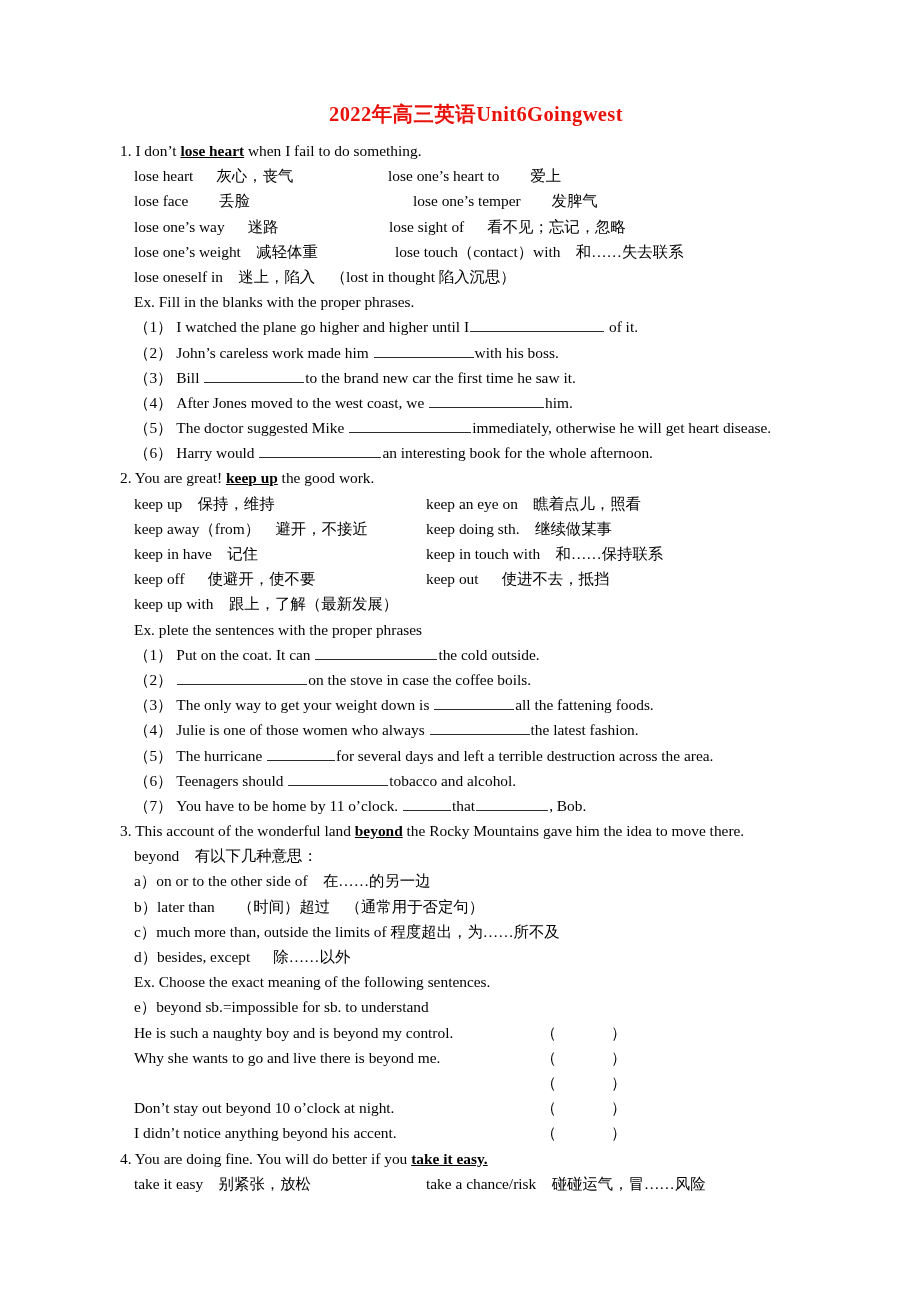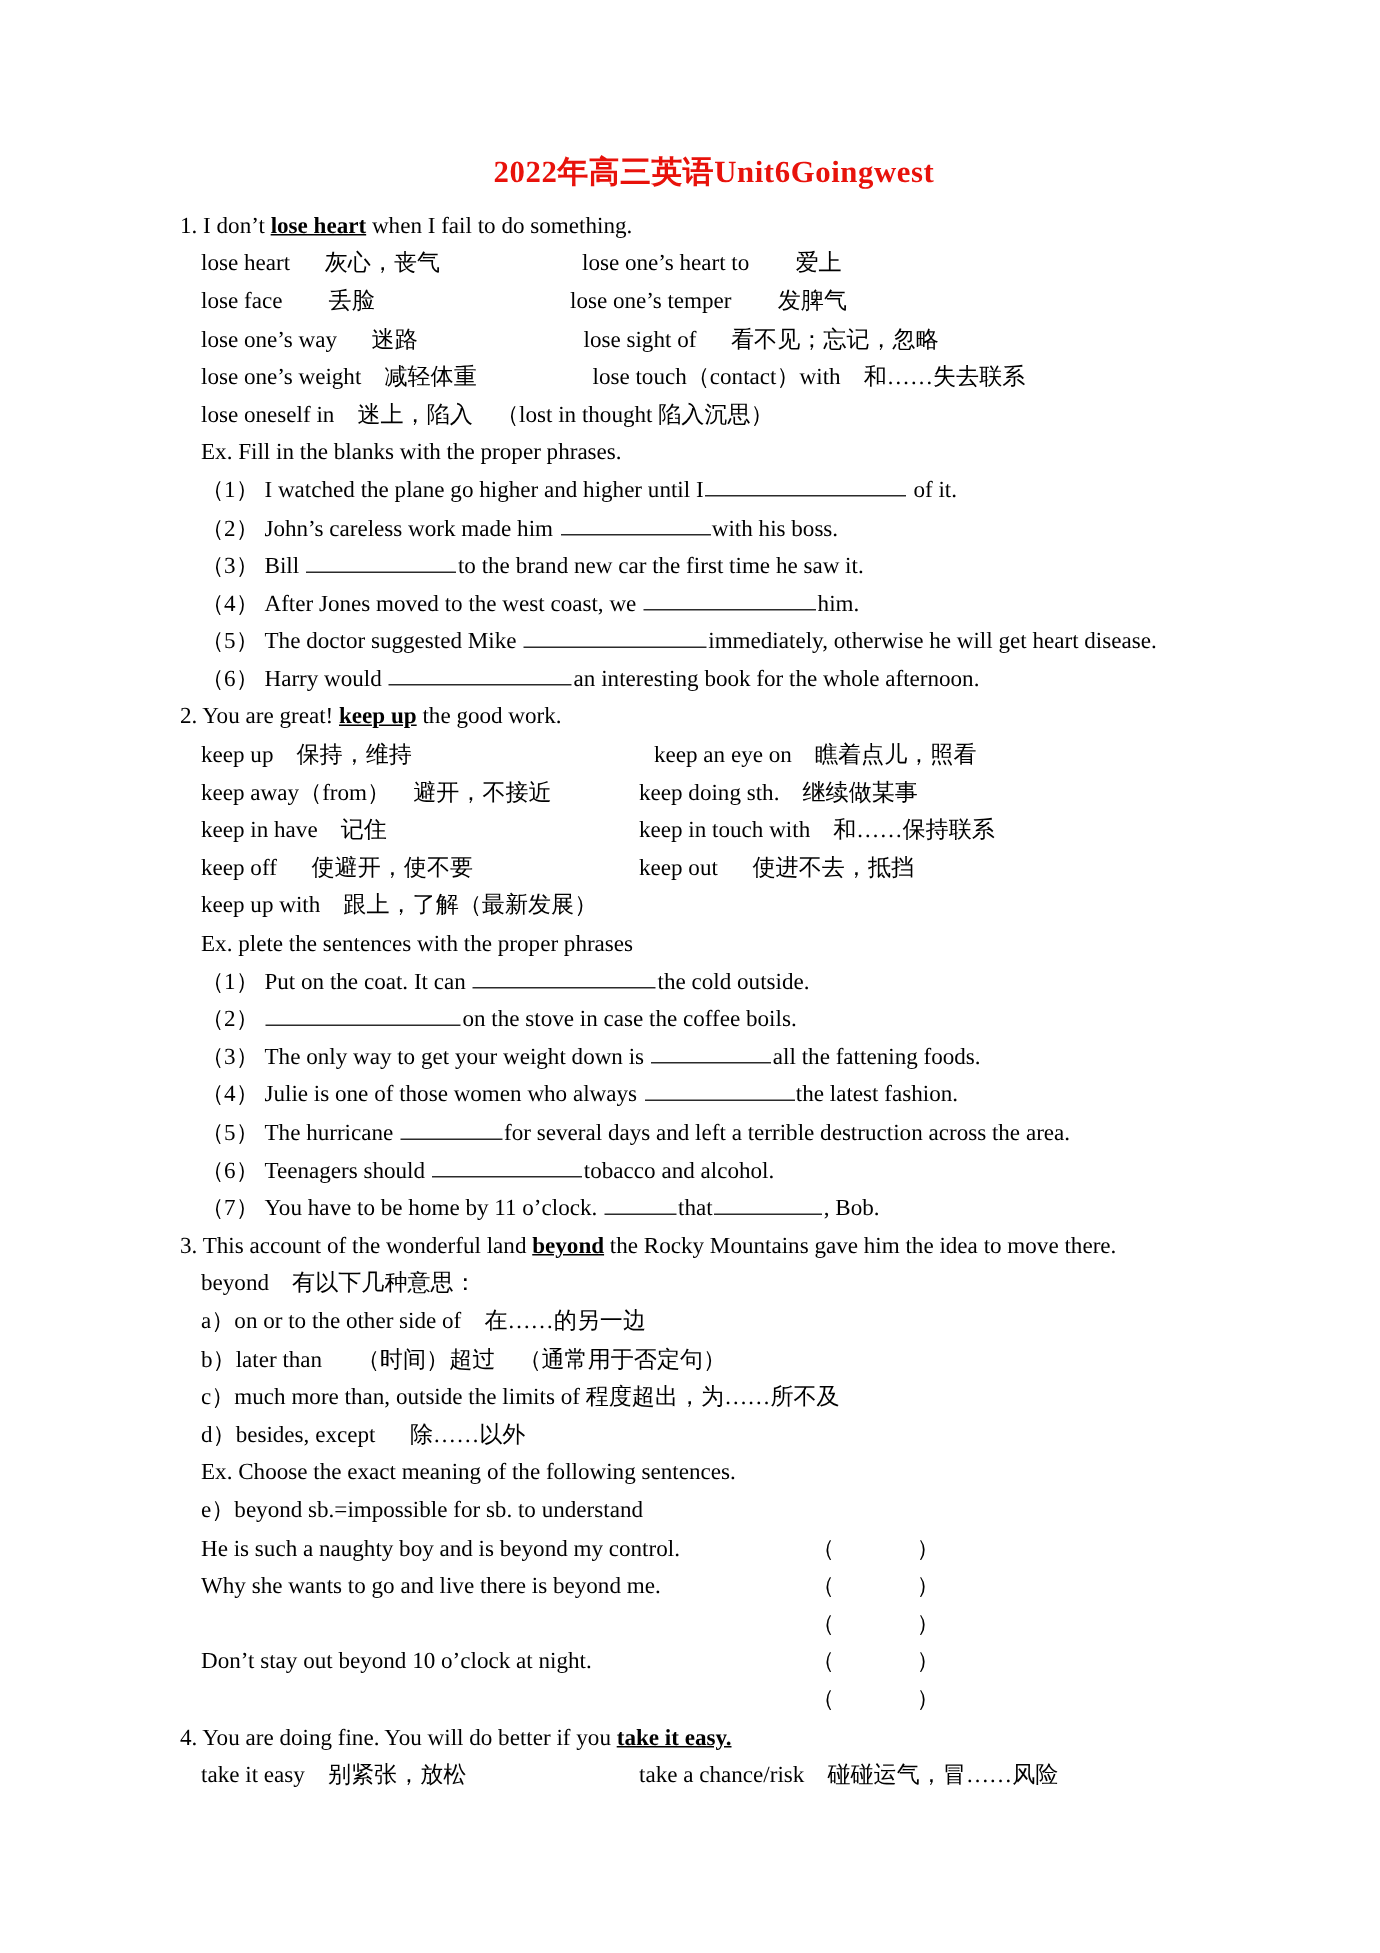--- a/index.html
+++ b/index.html
@@ -112,21 +112,21 @@
   <div class="doc-title">2022年高三英语Unit6Goingwest</div>
 
   <div class="body-block" id="body-block">
       <div class="line num-line"><span>1. </span><span>I don’t </span><span class="bold">lose heart</span><span> when I fail to do something.</span></div>
       <div class="vocab">
         <span class="col-a">lose heart  灰心，丧气</span>
         <span class="col-b" style="left: 372px;">lose one’s heart to   爱上</span>
       </div>
       <div class="vocab">
         <span class="col-a">lose face 　丢脸</span>
-        <span class="col-b" style="left: 364px;">lose one’s temper　　发脾气</span>
+        <span class="col-b" style="left: 397px;">lose one’s temper　　发脾气</span>
       </div>
       <div class="vocab">
         <span class="col-a">lose one’s way　 迷路</span>
         <span class="col-b" style="left: 373px;">lose sight of　 看不见；忘记，忽略</span>
       </div>
       <div class="vocab">
         <span class="col-a">lose one’s weight　减轻体重</span>
         <span class="col-b" style="left: 379px;">lose touch（contact）with　和……失去联系</span>
       </div>
       <div class="vocab">
@@ -135,21 +135,21 @@
       <div class="line indent-1"><span class="uline">Ex. Fill in the blanks with the proper phrases</span><span>.</span></div>
       <div class="line indent-2"><span>（1） </span><span>I watched the plane go higher and higher until I</span><span class="blank" style="width: 134px;"></span><span> of it.</span></div>
       <div class="line indent-2"><span>（2） </span><span>John’s careless work made him </span><span class="blank" style="width: 100px;"></span><span>with his boss.</span></div>
       <div class="line indent-2"><span>（3） </span><span>Bill </span><span class="blank" style="width: 100px;"></span><span>to the brand new car the first time he saw it.</span></div>
       <div class="line indent-2"><span>（4） </span><span>After Jones moved to the west coast, we </span><span class="blank" style="width: 115px;"></span><span>him.</span></div>
       <div class="line indent-2"><span>（5） </span><span>The doctor suggested Mike </span><span class="blank" style="width: 122px;"></span><span>immediately, otherwise he will get heart disease.</span></div>
       <div class="line indent-2"><span>（6） </span><span>Harry would </span><span class="blank" style="width: 122px;"></span><span>an interesting book for the whole afternoon.</span></div>
       <div class="line num-line"><span>2. </span><span>You are great! </span><span class="bold">keep up</span><span> the good work.</span></div>
       <div class="vocab">
         <span class="col-a">keep up　保持，维持</span>
-        <span class="col-b" style="left: 420px; text-align: center;">keep an eye on　瞧着点儿，照看</span>
+        <span class="col-b" style="left: 410px; text-align: center;">keep an eye on　瞧着点儿，照看</span>
       </div>
       <div class="vocab">
         <span class="col-a">keep away（from）　避开，不接近</span>
         <span class="col-b" style="left: 410px;">keep doing sth.　继续做某事</span>
       </div>
       <div class="vocab">
         <span class="col-a">keep in have　记住</span>
         <span class="col-b" style="left: 410px;">keep in touch with　和……保持联系</span>
       </div>
       <div class="vocab">
@@ -188,20 +188,21 @@
       <div class="ans-row">
         <span class="paren-l">（</span>
         <span class="paren-r">）</span>
       </div>
       <div class="ans-row">
         <span class="sent">Don’t stay out beyond 10 o’clock at night.</span>
         <span class="paren-l">（</span>
         <span class="paren-r">）</span>
       </div>
       <div class="ans-row">
+        <span class="sent">I didn’t notice anything beyond his accent.</span>
         <span class="paren-l">（</span>
         <span class="paren-r">）</span>
       </div>
       <div class="line num-line"><span>4. </span><span>You are doing fine. You will do better if you </span><span class="bold">take it easy.</span><span></span></div>
       <div class="vocab">
         <span class="col-a">take it easy　别紧张，放松</span>
         <span class="col-b" style="left: 410px;">take a chance/risk　碰碰运气，冒……风险</span>
       </div>
     </div>
 

